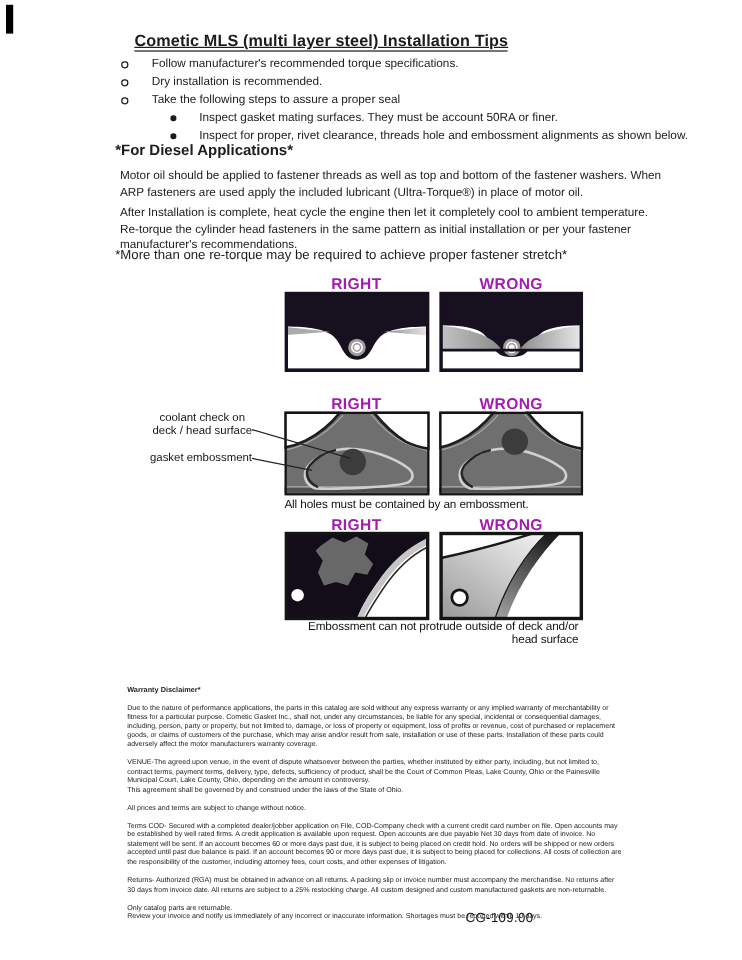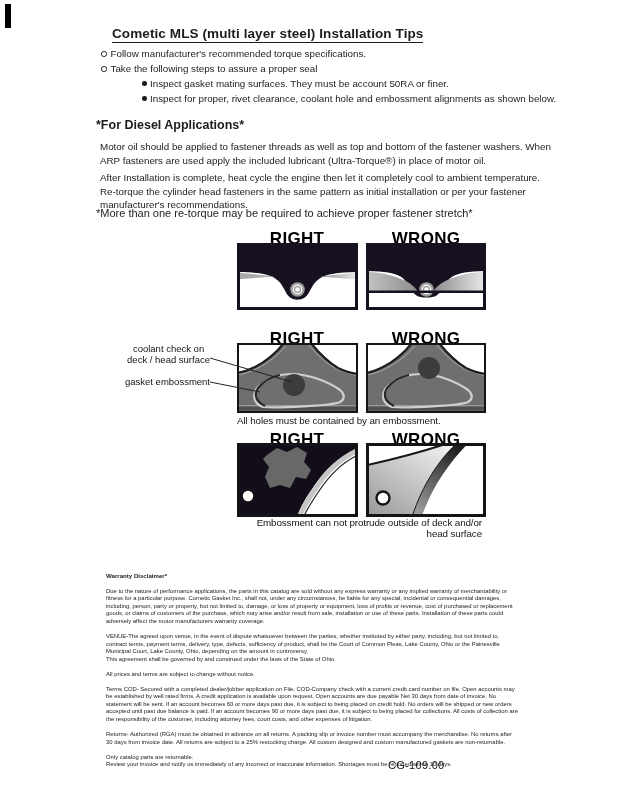--- a/index.html
+++ b/index.html
@@ -1,31 +1,31 @@
 <!DOCTYPE html>
 <html><head>
 <meta charset="utf-8">
 <style>
   html,body{margin:0;padding:0;background:#fff;}
   .page{position:relative;width:618px;height:800px;background:#ffffff;overflow:hidden;
         font-family:"Liberation Sans","DejaVu Sans",sans-serif;color:#1c1c1c;}
   .corner-mark{position:absolute;left:5px;top:4px;width:6px;height:24px;background:#000;}
   .title{position:absolute;left:112px;top:26px;margin:0;font-size:13.5px;font-weight:bold;
-         letter-spacing:.1px;border-bottom:1.6px solid #1c1c1c;padding-bottom:1px;white-space:nowrap;}
+         letter-spacing:.1px;border-bottom:1.6px solid #1c1c1c;padding-bottom:1px;white-space:nowrap;text-decoration:underline;}
   .bullets{position:absolute;left:101px;top:46px;font-size:9.8px;line-height:15px;white-space:nowrap;}
-  .brow{display:flex;align-items:flex-start;}
+  .brow{display:flex;align-items:flex-start;gap:16px;}
   .odot{width:3.5px;height:3.5px;border:1px solid #1c1c1c;border-radius:50%;margin:5px 4px 0 0;flex:none;}
   .brow.sub{margin-left:41px;}
   .fdot{width:4.5px;height:4.5px;background:#1c1c1c;border-radius:50%;margin:5px 3.5px 0 0;flex:none;}
   .h2{position:absolute;left:96px;top:118px;margin:0;font-size:12.5px;font-weight:bold;}
   .body{position:absolute;left:96px;width:455px;margin:4px;font-size:9.8px;line-height:13.5px;}
   .p1{top:136px;} .p2{top:167px;}
   .note{position:absolute;left:96px;top:207px;margin:0;font-size:11px;white-space:nowrap;}
-  .dlabel{position:absolute;transform:translateX(-50%);font-size:17px;font-weight:600;
-          letter-spacing:.3px;color:#000000;white-space:nowrap;}
+  .dlabel{position:absolute;transform:translateX(-50%);font-size:13px;font-weight:600;
+          letter-spacing:.3px;color:#a21caf;white-space:nowrap;}
   .dl-r1{left:297px;top:229px;} .dl-w1{left:426px;top:229px;}
   .dl-r2{left:297px;top:329px;} .dl-w2{left:426px;top:329px;}
   .dl-r3{left:297px;top:430px;} .dl-w3{left:426px;top:430px;}
   .dg{position:absolute;z-index:1;}
   .d1r{left:237px;top:243px;width:121px;height:67px;}
   .d1w{left:366px;top:243px;width:120px;height:67px;}
   .d2r{left:237px;top:343px;width:121px;height:70px;}
   .d2w{left:366px;top:343px;width:120px;height:70px;}
   .d3r{left:237px;top:443px;width:121px;height:74px;}
   .d3w{left:366px;top:443px;width:120px;height:74px;}
@@ -51,29 +51,33 @@
 
   <h1 class="title">Cometic MLS (multi layer steel) Installation Tips</h1>
 
   <div class="bullets">
     <div class="brow">
       <span class="odot"></span>
       <span>Follow manufacturer's recommended torque specifications.</span>
     </div>
     <div class="brow">
       <span class="odot"></span>
+      <span>Dry installation is recommended.</span>
+    </div>
+    <div class="brow">
+      <span class="odot"></span>
       <span>Take the following steps to assure a proper seal</span>
     </div>
     <div class="brow sub">
       <span class="fdot"></span>
       <span>Inspect gasket mating surfaces.  They must be account 50RA or finer.</span>
     </div>
     <div class="brow sub">
       <span class="fdot"></span>
-      <span>Inspect for proper, rivet clearance, coolant hole and embossment alignments as shown below.</span>
+      <span>Inspect for proper, rivet clearance, threads hole and embossment alignments as shown below.</span>
     </div>
   </div>
 
   <h2 class="h2">*For Diesel Applications*</h2>
   <p class="body p1">Motor oil should be applied to fastener threads as well as top and bottom of the fastener washers. When ARP fasteners are used apply the included lubricant (Ultra-Torque®) in place of motor oil.</p>
   <p class="body p2">After Installation is complete, heat cycle the engine then let it completely cool to ambient temperature. Re-torque the cylinder head fasteners in the same pattern as initial installation or per your fastener manufacturer's recommendations.</p>
   <p class="note">*More than one re-torque may be required to achieve proper fastener stretch*</p>
 
   <div class="dlabel dl-r1">RIGHT</div>
   <div class="dlabel dl-w1">WRONG</div>

